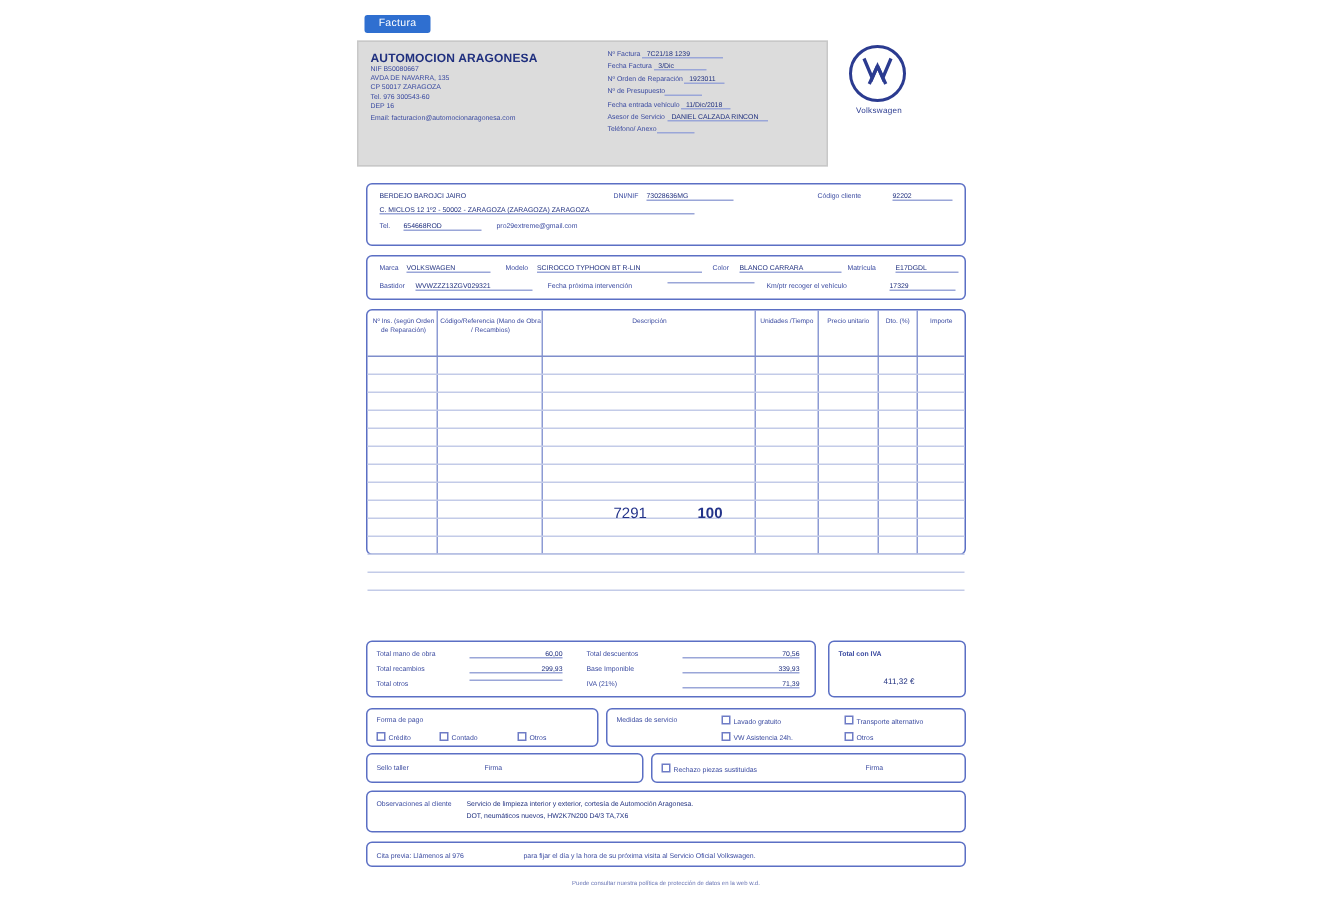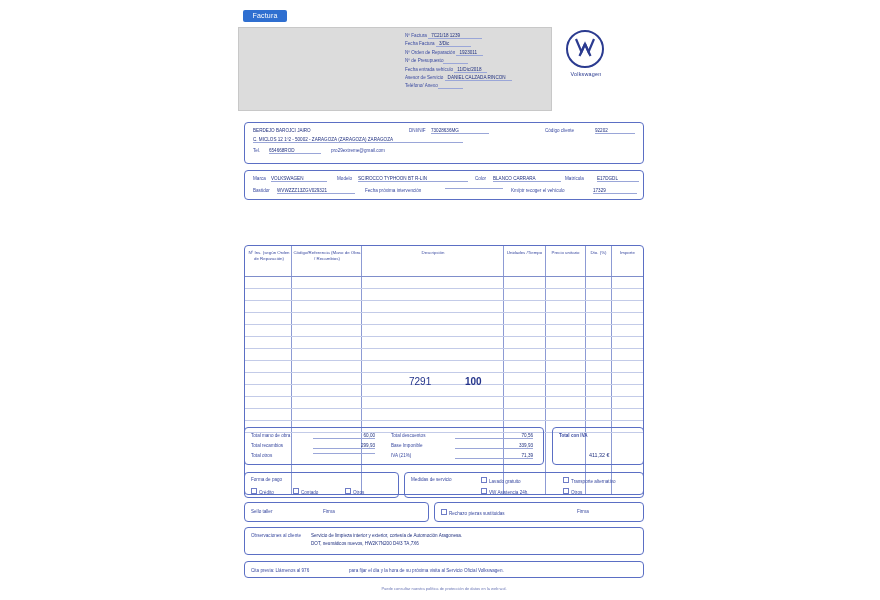--- a/index.html
+++ b/index.html
@@ -41,21 +41,21 @@
   .vw:before{
     content:"";position:absolute;left:50%;top:5px;width:0;height:0;transform:translateX(-50%);
   }
   .vwtxt{position:absolute;left:556px;top:71px;width:60px;text-align:center;font-size:5.4px;color:#2b3b90;letter-spacing:.2px;}
 
   
   .box{position:absolute;border:1px solid #5b6fc4;border-radius:4px;box-sizing:border-box;}
 
   .client{left:244px;top:122px;width:400px;height:42px;}
   .vehicle{left:244px;top:170px;width:400px;height:30px;}
-  .items{left:244px;top:206px;width:400px;height:250px;margin-top:39px;}
+  .items{left:244px;top:206px;width:400px;height:164px;}
 
   .t-left{left:244px;top:427px;width:300px;height:38px;}
   .t-right{left:552px;top:427px;width:92px;height:38px;}
   .pay{left:244px;top:472px;width:155px;height:26px;}
   .measures{left:404px;top:472px;width:240px;height:26px;}
   .stamp{left:244px;top:502px;width:185px;height:20px;}
   .recambios{left:434px;top:502px;width:210px;height:20px;}
   .obs{left:244px;top:527px;width:400px;height:28px;}
   .cita{left:244px;top:561px;width:400px;height:17px;}
 
@@ -76,20 +76,29 @@
   .chk{display:inline-block;width:4px;height:4px;border:1px solid #6e7cc6;margin-right:2px;vertical-align:-.5px;}
 </style>
 </head>
 <body>
 
 <div class="page">
 
   <div class="tag">Factura</div>
 
   <div class="hdr">
+    <div class="hdr-left">
+      <div class="firm">AUTOMOCION ARAGONESA</div>
+      <div class="firm-line">NIF B50080667</div>
+      <div class="firm-line">AVDA DE NAVARRA, 135</div>
+      <div class="firm-line">CP 50017 ZARAGOZA</div>
+      <div class="firm-line">Tel. 976 300543-60</div>
+      <div class="firm-line">DEP 16</div>
+      <div class="firm-line" style="margin-top:2px">Email: facturacion@automocionaragonesa.com</div>
+    </div>
     <div class="hdr-right">
       <div class="fld"><span>Nº Factura</span> <span class="vl">7C21/18 1239</span></div>
       <div class="fld"><span>Fecha Factura</span> <span class="vl">3/Dic</span></div>
       <div class="fld"><span>Nº Orden de Reparación</span> <span class="v">1923011</span></div>
       <div class="fld"><span>Nº de Presupuesto</span> <span class="vl"></span></div>
       <div class="fld"><span>Fecha entrada vehículo</span> <span class="v">11/Dic/2018</span></div>
       <div class="fld"><span>Asesor de Servicio</span> <span class="v">DANIEL CALZADA RINCON</span></div>
       <div class="fld"><span>Teléfono/ Anexo</span> <span class="vl"></span></div>
     </div>
   </div>

